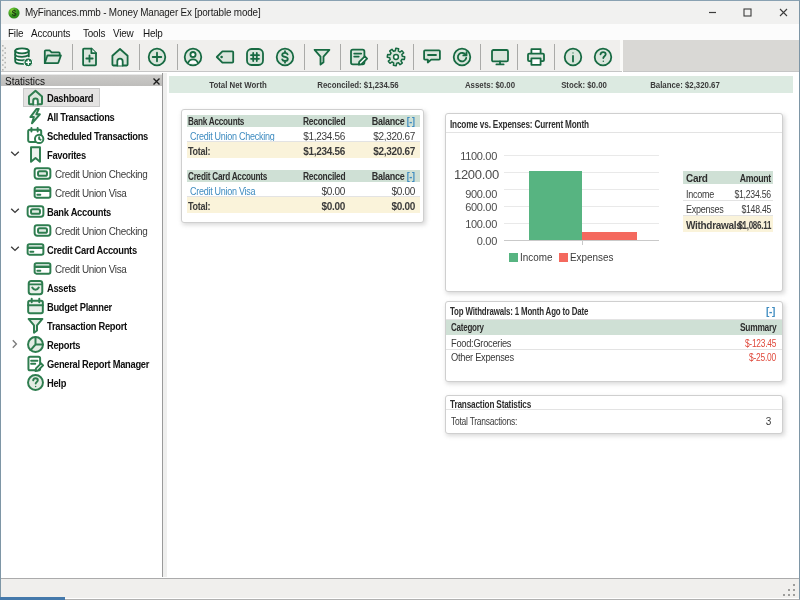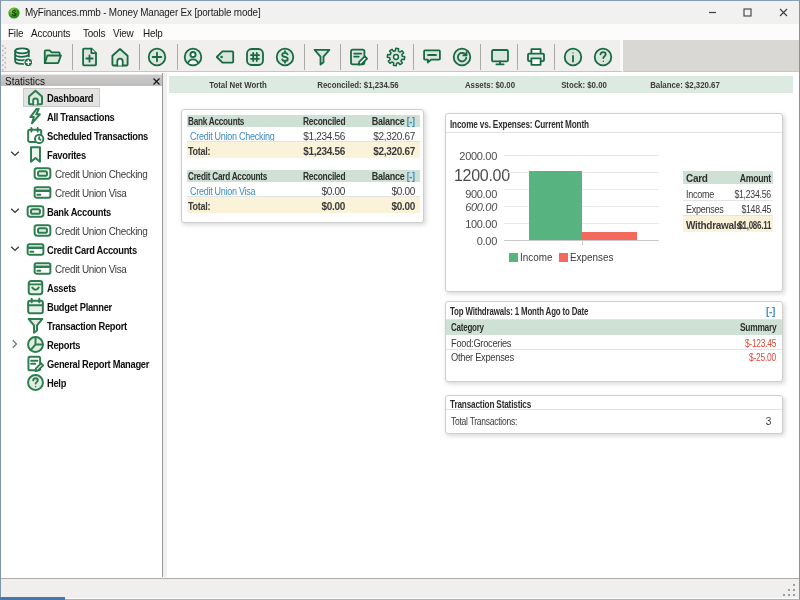--- a/index.html
+++ b/index.html
@@ -414,24 +414,24 @@
   <span class="t10 abs" style="right:8px; top:76px; color:#3a3a3a">$0.00</span>
   <div class="pdiv" style="left:5px; top:86px; width:233px;"></div>
   <div class="totrow" style="left:5px; top:87px; width:233px; height:16px; position:absolute;"></div>
   <span class="t10b abs sxl90" style="left:6px; top:91px; color:#3a3a3a">Total:</span>
   <span class="t10b abs" style="right:78px; top:91px; color:#3a3a3a">$0.00</span>
   <span class="t10b abs" style="right:8px; top:91px; color:#3a3a3a">$0.00</span>
 </div>
 <div class="panel" id="pB" style="left:445px; top:113px; width:338px; height:179px;">
   <span class="ptitle" style="left:4px; top:5px;">Income vs. Expenses: Current Month</span>
   <div class="pdiv" style="left:0px; top:18px; width:336px;"></div>
-  <div class="abs" style="left:8px; top:36px; width:43px; text-align:right; font-size:11px; color:#4c4c4c; letter-spacing:-0.3px;">2000.00</div>
-  <div class="abs" style="left:8px; top:53px; width:43px; text-align:left; font-size:16px; color:#4c4c4c; letter-spacing:-0.3px;">1200.00</div>
+  <div class="abs" style="left:8px; top:36px; width:43px; text-align:right; font-size:11px; color:#4c4c4c; letter-spacing:-0.3px;">1100.00</div>
+  <div class="abs" style="left:8px; top:53px; width:43px; text-align:left; font-size:13px; color:#4c4c4c; letter-spacing:-0.3px;">1200.00</div>
   <div class="abs" style="left:8px; top:74px; width:43px; text-align:right; font-size:11px; color:#4c4c4c; letter-spacing:-0.3px;">900.00</div>
-  <div class="abs" style="left:8px; top:87px; width:43px; text-align:right; font-size:11px; color:#4c4c4c; letter-spacing:-0.3px;font-style:italic;">600.00</div>
+  <div class="abs" style="left:8px; top:87px; width:43px; text-align:right; font-size:11px; color:#4c4c4c; letter-spacing:-0.3px;">600.00</div>
   <div class="abs" style="left:8px; top:104px; width:43px; text-align:right; font-size:11px; color:#4c4c4c; letter-spacing:-0.3px;">100.00</div>
   <div class="abs" style="left:8px; top:121px; width:43px; text-align:right; font-size:11px; color:#4c4c4c; letter-spacing:-0.3px;">0.00</div>
   <div class="abs" style="left:58px; top:41px; width:155px; height:1px; background:#e9e9e9"></div>
   <div class="abs" style="left:58px; top:58px; width:155px; height:1px; background:#e9e9e9"></div>
   <div class="abs" style="left:58px; top:75px; width:155px; height:1px; background:#e9e9e9"></div>
   <div class="abs" style="left:58px; top:92px; width:155px; height:1px; background:#e9e9e9"></div>
   <div class="abs" style="left:58px; top:109px; width:155px; height:1px; background:#e9e9e9"></div>
   <div class="abs" style="left:83px; top:57px; width:53px; height:69px; background:#57b481"></div>
   <div class="abs" style="left:136px; top:118px; width:55px; height:8px; background:#f4695e"></div>
   <div class="abs" style="left:58px; top:126px; width:155px; height:1px; background:#c9c9c9"></div>

